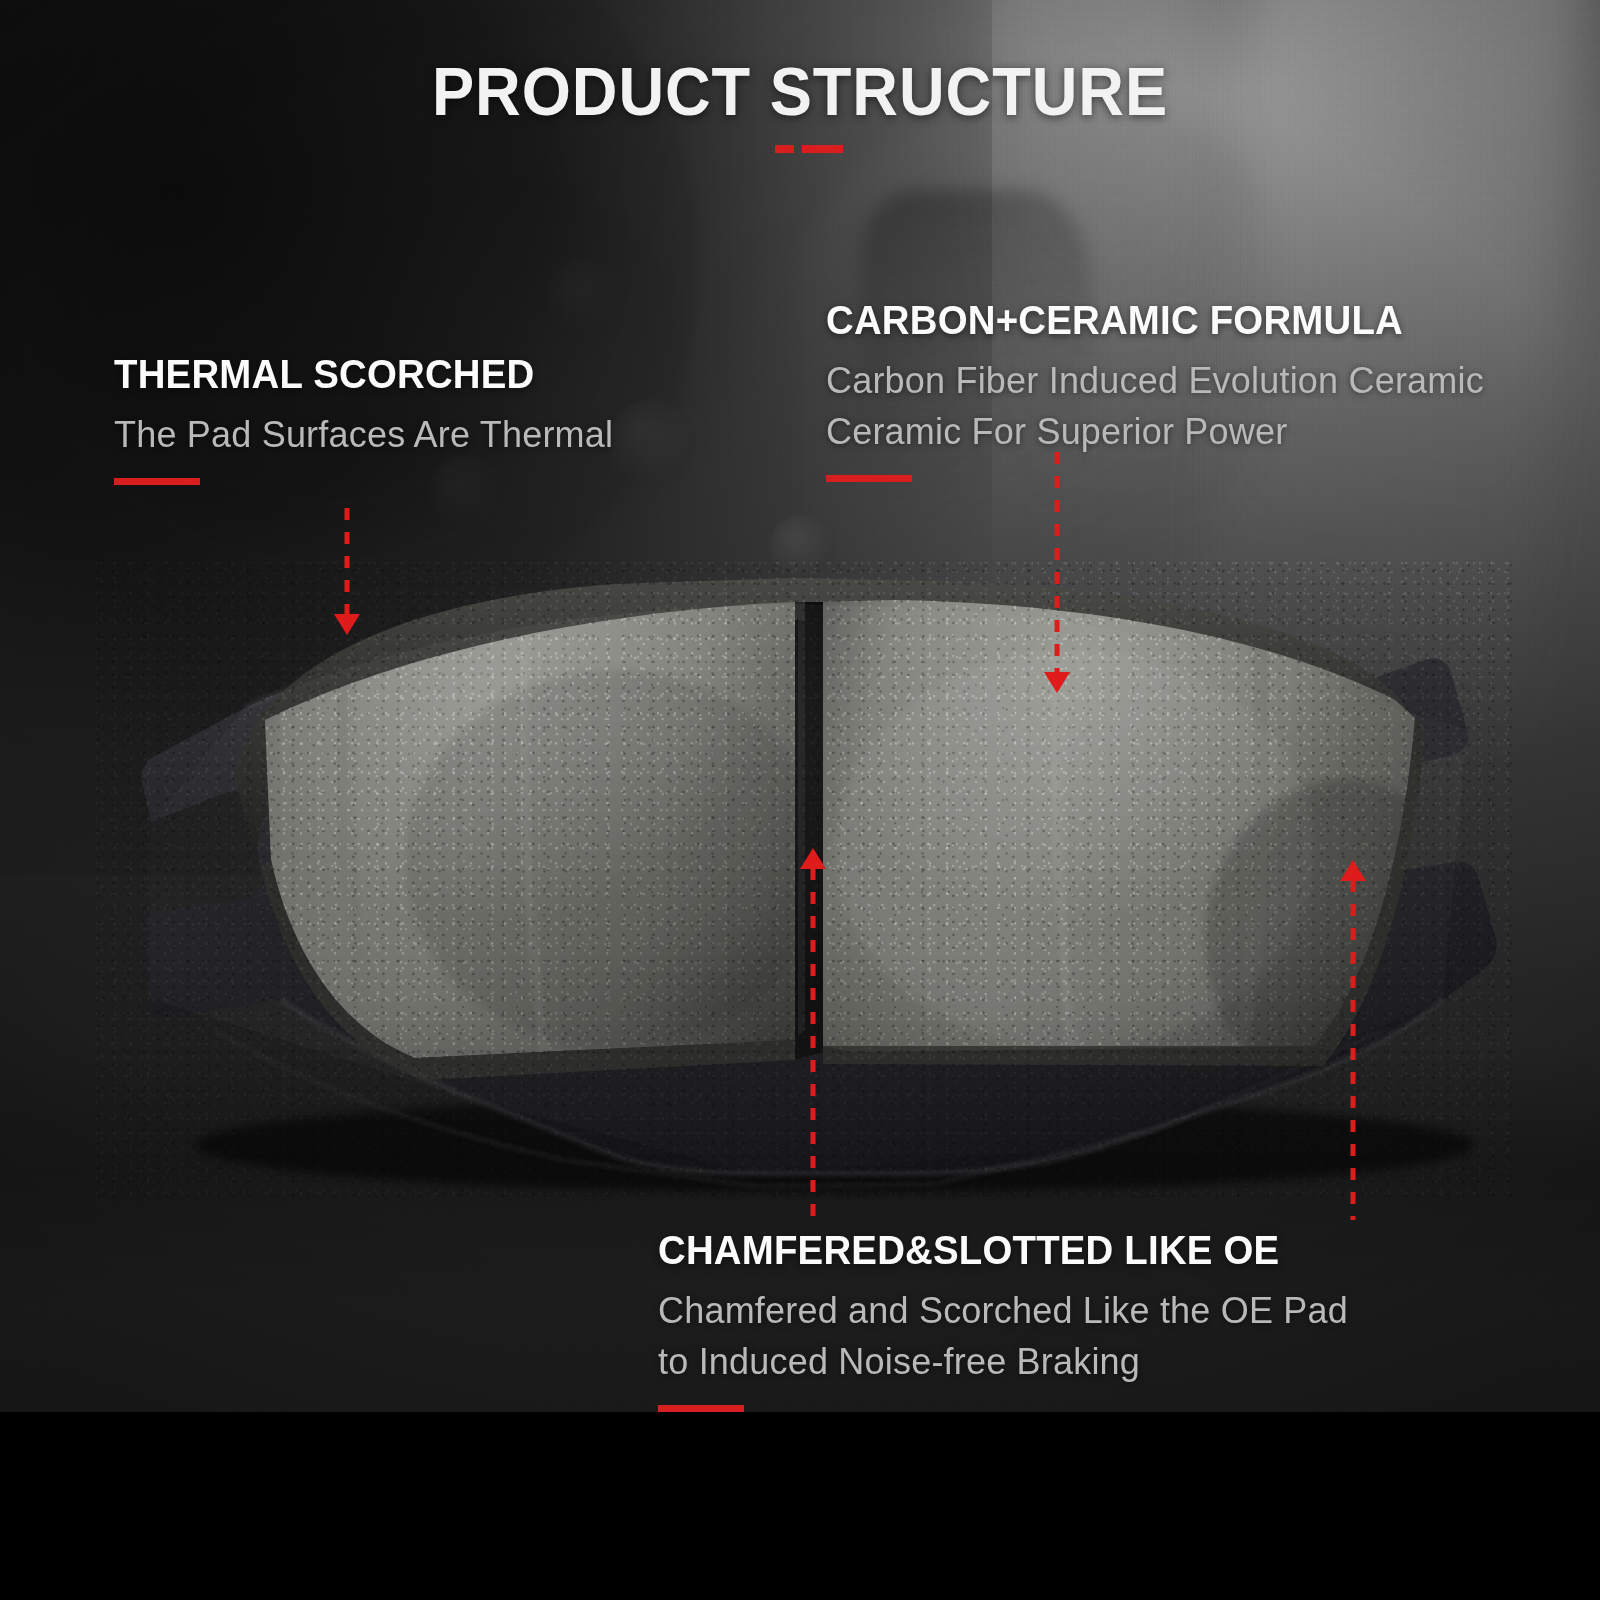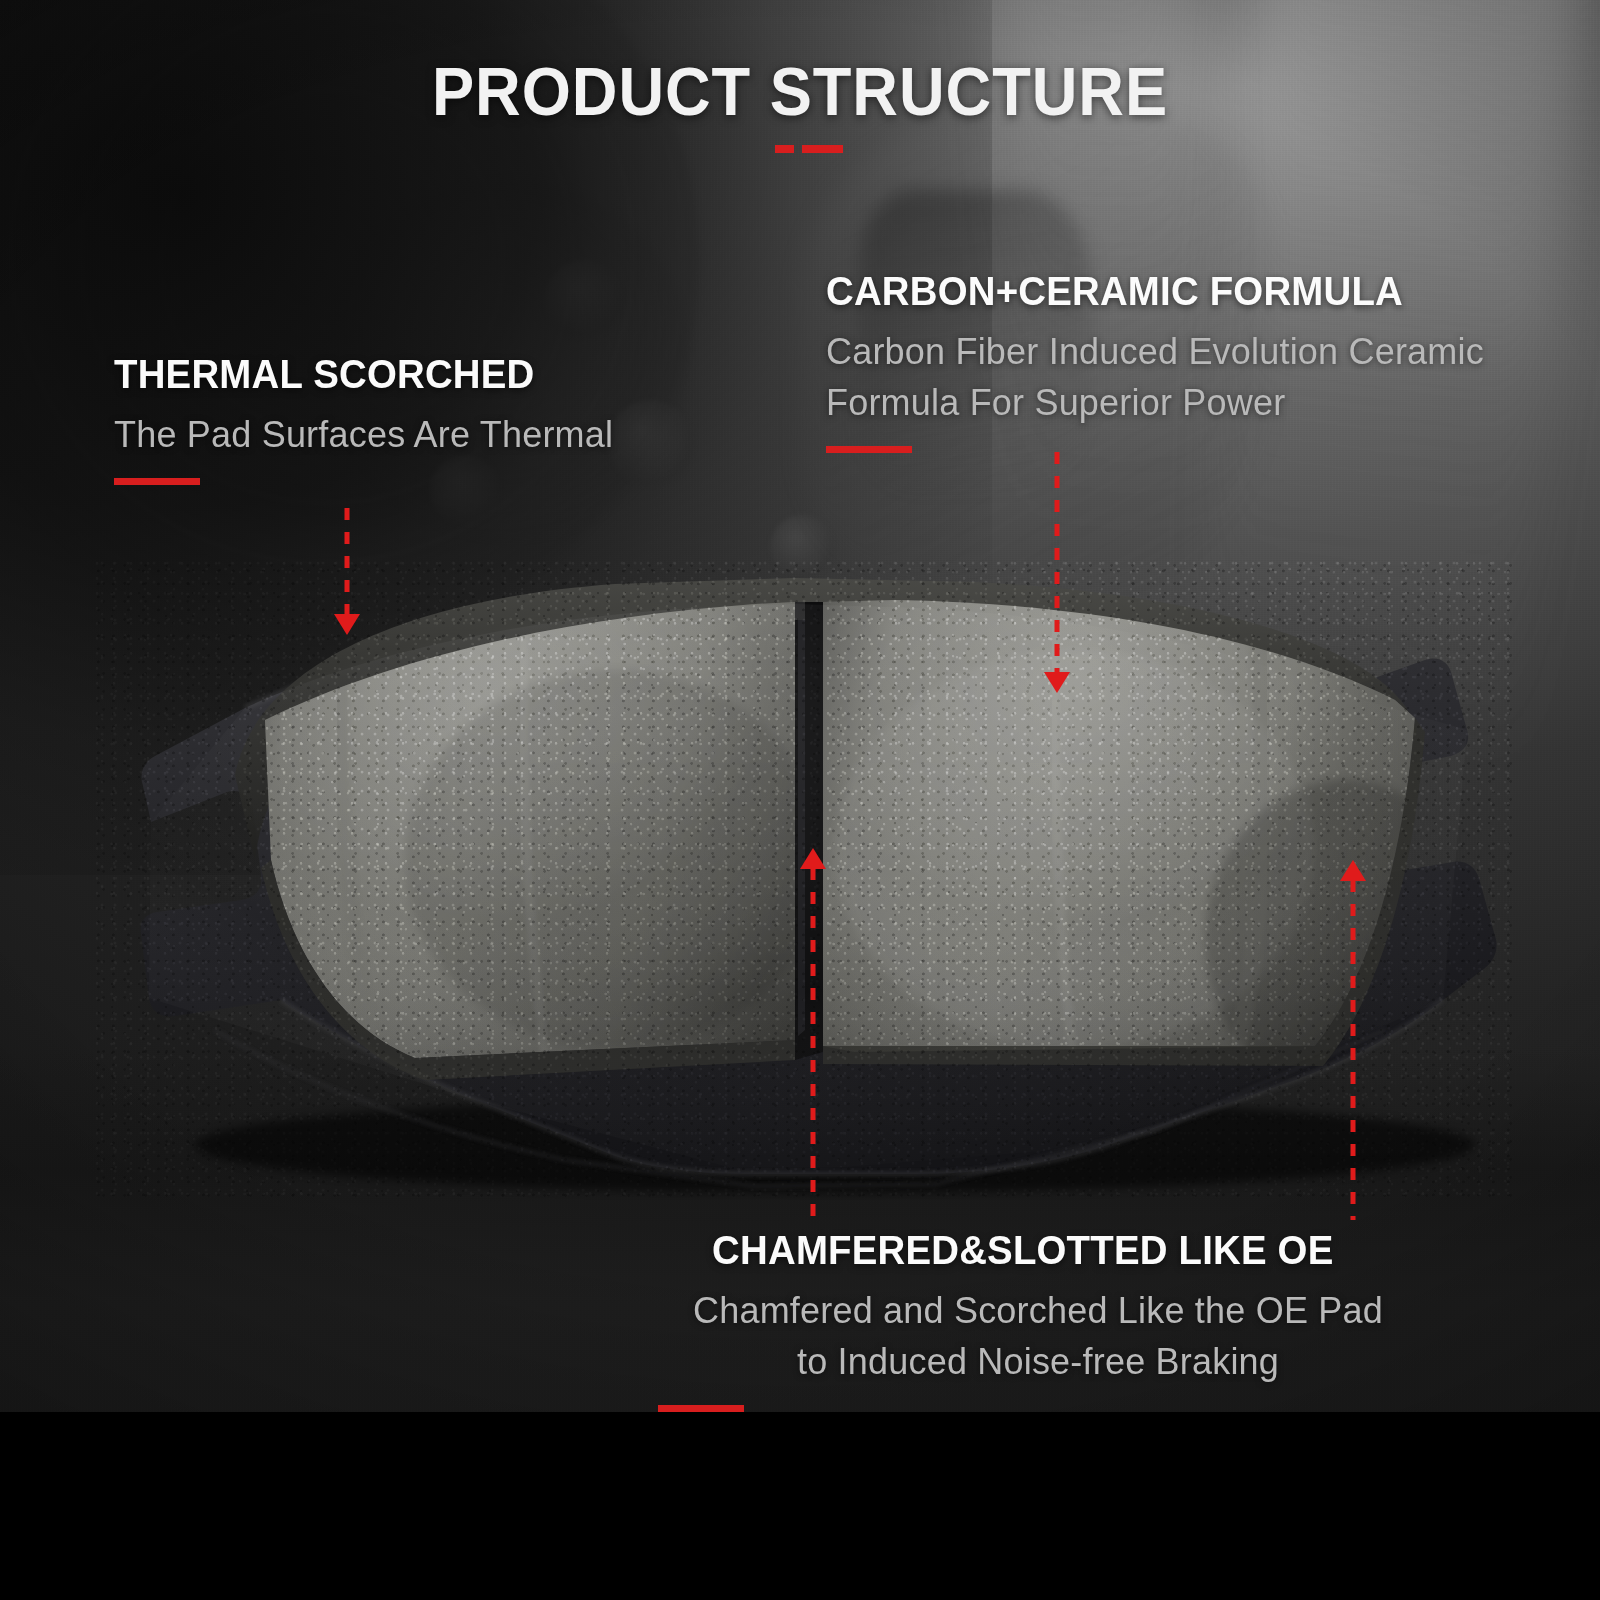--- a/index.html
+++ b/index.html
@@ -283,31 +283,31 @@
   <div class="block" style="left:114px;top:352px;width:560px;">
     <h2>THERMAL SCORCHED</h2>
     <p><span>The Pad Surfaces Are Thermal</span><br></p>
     <div class="accent-bar"></div>
   </div>
   <div class="leader" style="left:332px;top:508px;width:30px;height:135px;">
     <div class="line" style="top:0;height:108px;"></div>
     <div class="arrow-down" style="top:106px;"></div>
   </div>
 
-  <div class="block" style="left:826px;top:269px;width:720px;">
+  <div class="block" style="left:826px;top:298px;width:720px;">
     <h2>CARBON+CERAMIC FORMULA</h2>
-    <p><span>Carbon Fiber Induced Evolution Ceramic</span><br><span>Formula For Superior Power</span></p>
+    <p><span>Carbon Fiber Induced Evolution Ceramic</span><br><span>Ceramic For Superior Power</span></p>
     <div class="accent-bar"></div>
   </div>
   <div class="leader" style="left:1042px;top:452px;width:30px;height:250px;">
     <div class="line" style="top:0;height:222px;"></div>
     <div class="arrow-down" style="top:220px;"></div>
   </div>
 
-  <div class="block" style="left:658px;top:1228px;width:760px;text-align:center;">
+  <div class="block" style="left:658px;top:1228px;width:760px;">
     <h2>CHAMFERED&amp;SLOTTED LIKE OE</h2>
     <p><span>Chamfered and Scorched Like the OE Pad</span><br><span>to Induced Noise-free Braking</span></p>
     <div class="accent-bar"></div>
   </div>
 
   <div class="leader" style="left:798px;top:848px;width:30px;height:372px;">
     <div class="arrow-up" style="top:0;"></div>
     <div class="line" style="top:20px;height:352px;"></div>
   </div>
 

